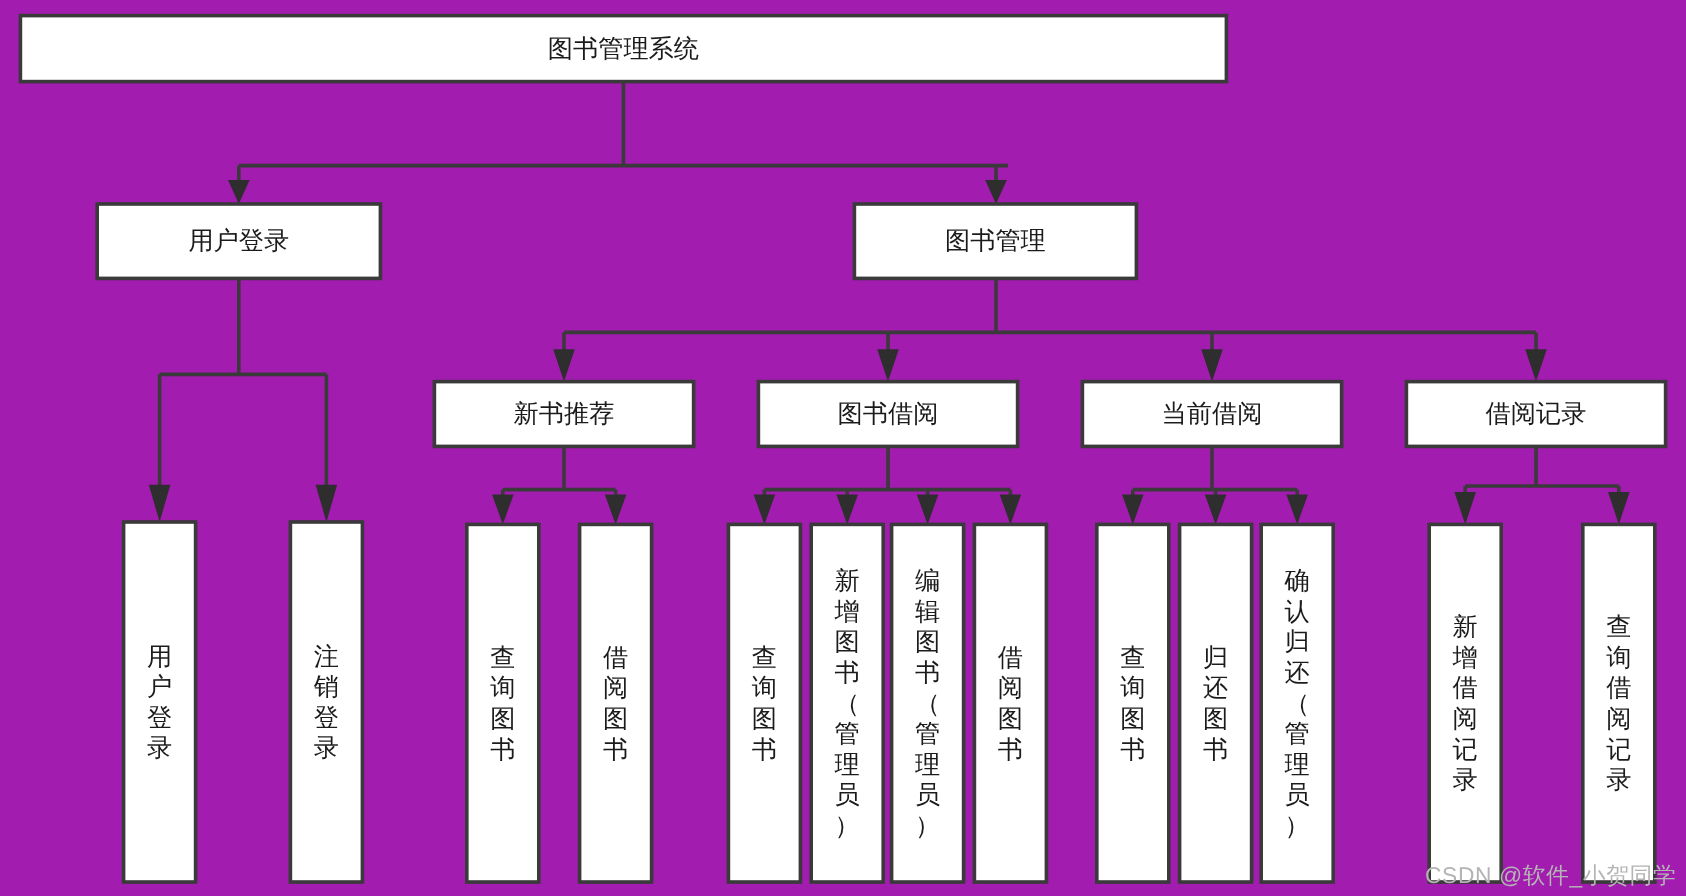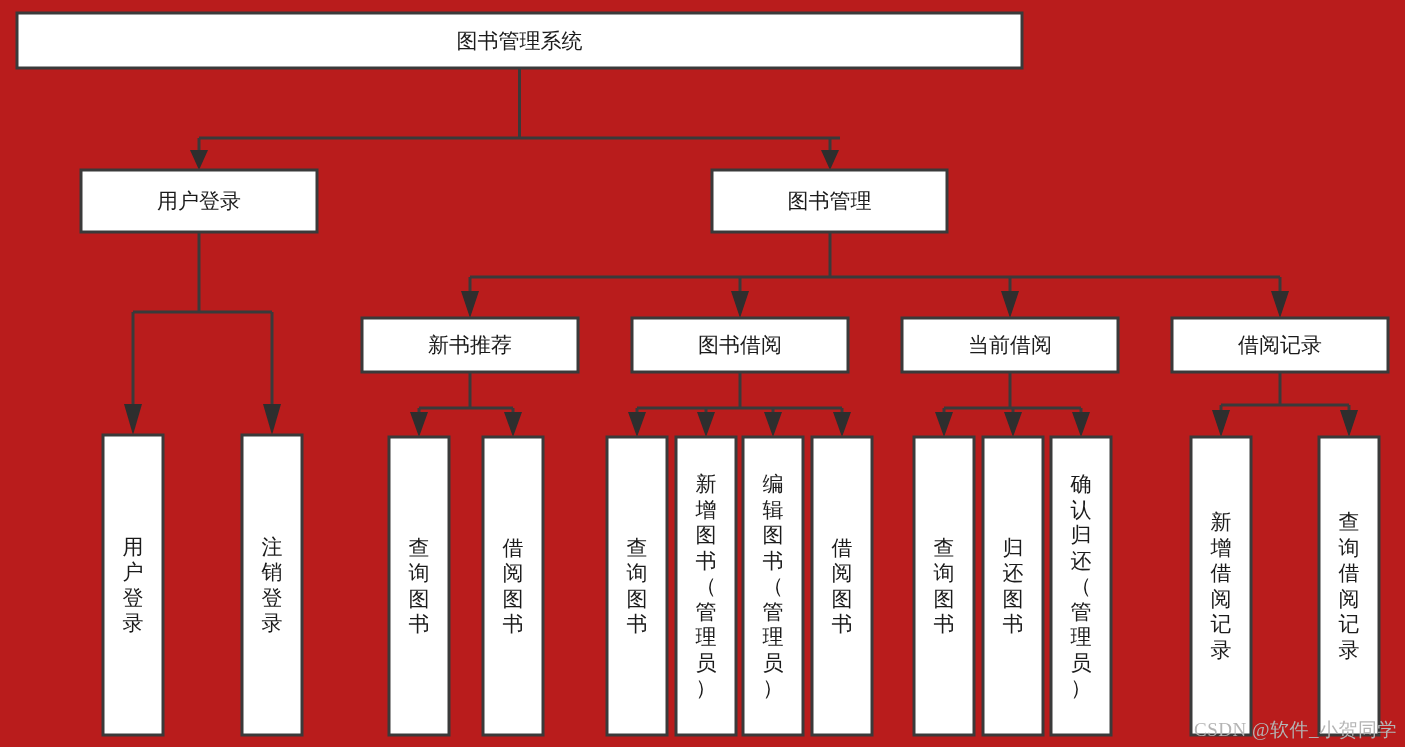--- a/index.html
+++ b/index.html
@@ -11,21 +11,21 @@
   body {
     width: 1405px;
     height: 747px;
     font-family: "DejaVu Sans", "Liberation Sans", sans-serif;
     overflow: hidden;
   }
   #diagram-root {
     position: relative;
     width: 1405px;
     height: 747px;
-    background: #b91c1c;
+    background: #a21caf;
   }
   svg#tree-svg {
     position: absolute;
     top: 0;
     left: 0;
     width: 1405px;
     height: 747px;
     display: block;
   }
   .node-rect {
@@ -58,21 +58,21 @@
   .node-label-v {
     font-family: "DejaVu Sans", "Liberation Sans", sans-serif;
     font-size: 21px;
     fill: #1b1b1b;
     text-anchor: middle;
   }
   .watermark {
     position: absolute;
     right: 8px;
     bottom: 4px;
-    font-family: Liberation Serif, serif;
+    font-family: Liberation Sans, sans-serif;
     font-size: 19px;
     color: #b4b4b4;
     white-space: nowrap;
     letter-spacing: 0.5px;
     user-select: none;
   }
 </style>
 </head>
 <body>
 

